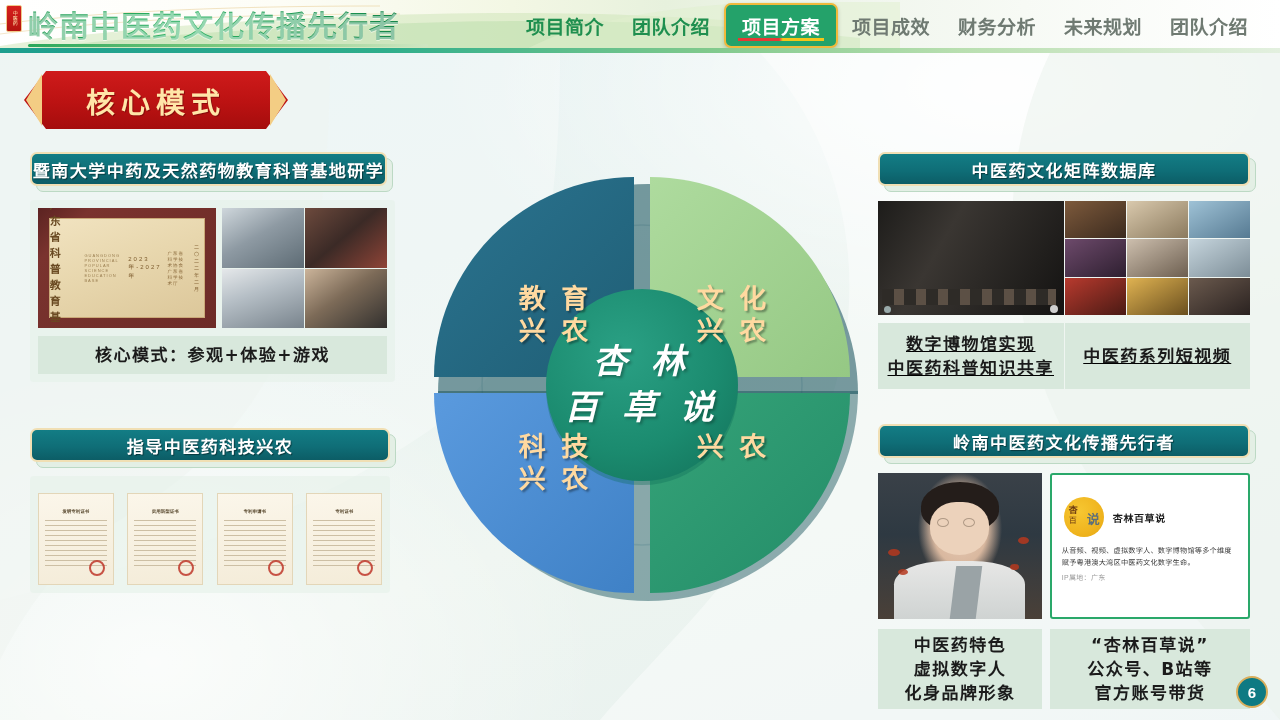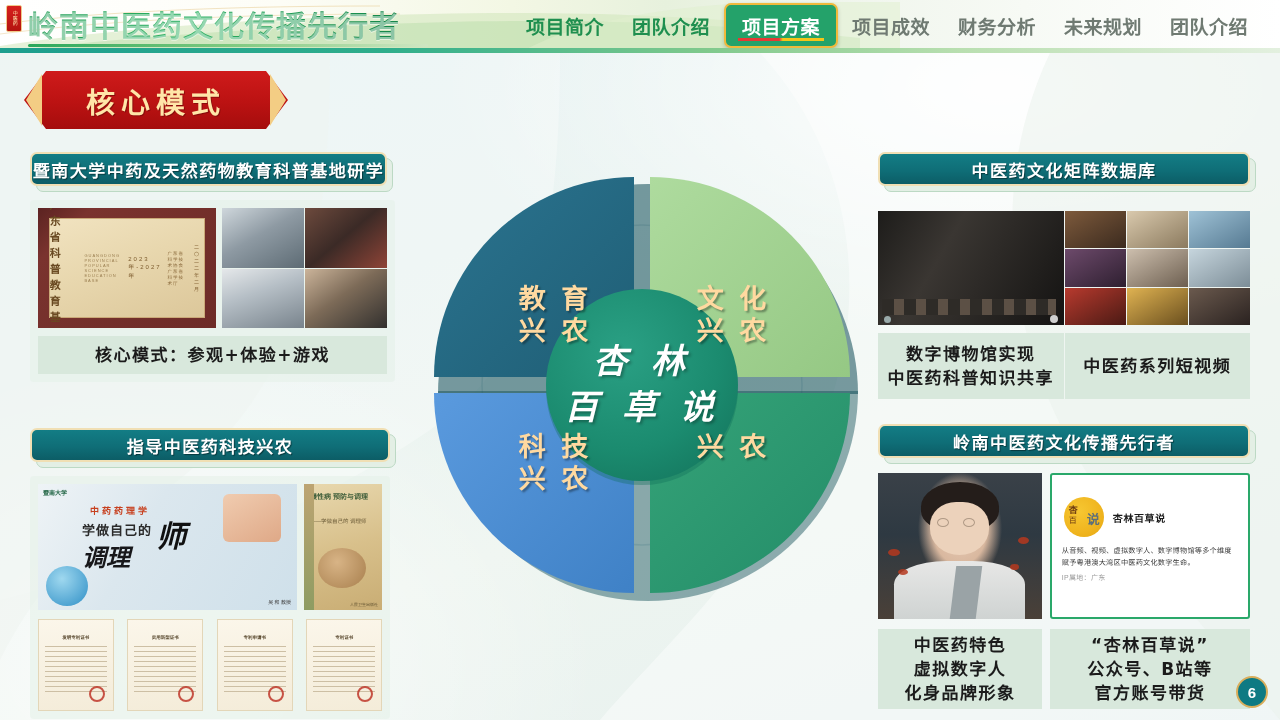--- a/index.html
+++ b/index.html
@@ -285,41 +285,20 @@
 
 <div class="panel" style="left:30px; top:428px; width:360px;">
   <div class="panel-head" style="width:360px;">
     <div class="shadow"></div>
     <div class="plate">
       <span>指导中医药科技兴农</span>
     </div>
   </div>
 
   <div class="panel-body" style="margin-top:14px; padding:8px;">
-    <div style="display:flex; gap:7px; height:126px;">
-
-      <div class="photo" style="flex:1; background:linear-gradient(120deg,#eef3f6 0%,#dbe7ee 40%,#cfe0ea 100%); position:relative;">
-        <div style="position:absolute;left:5px;top:4px;font-size:6px;color:#2a6b4c;font-weight:bold;">暨南大学</div>
-        <div style="position:absolute;left:52px;top:20px;font-size:9px;color:#c7401f;font-weight:bold;letter-spacing:3px;">中药药理学</div>
-        <div style="position:absolute;left:44px;top:36px;font-size:13px;color:#2b2b2b;font-weight:bold;letter-spacing:1px;">学做自己的</div>
-        <div style="position:absolute;left:44px;top:54px;font-size:24px;color:#17171a;font-weight:bold;font-style:italic;font-family:'DejaVu Serif',serif;">调理</div>
-        <div style="position:absolute;left:118px;top:28px;font-size:30px;color:#111;font-weight:bold;font-style:italic;font-family:'DejaVu Serif',serif;">师</div>
-        <div style="position:absolute;right:6px;bottom:5px;font-size:5px;color:#444;">吴 和 教授</div>
-        <div style="position:absolute;left:8px;bottom:4px;width:42px;height:40px;border-radius:50%;background:radial-gradient(circle at 38% 32%,#9fd8ef,#2f8fc6);"></div>
-        <div style="position:absolute;right:16px;top:10px;width:58px;height:48px;background:linear-gradient(150deg,#f3c9a9,#e0a27c);border-radius:6px;opacity:.9;"></div>
-      </div>
-
-      <div class="photo" style="width:78px; background:linear-gradient(165deg,#e8d8ae 0%,#d8c08b 50%,#c9ad74 100%); position:relative;">
-        <div style="position:absolute;left:6px;top:8px;right:6px;font-size:7px;color:#3f5e3a;font-weight:bold;line-height:1.4;">慢性病 预防与调理</div>
-        <div style="position:absolute;left:6px;top:34px;right:6px;font-size:5.5px;color:#6a5a36;line-height:1.4;">——学做自己的 调理师</div>
-        <div style="position:absolute;left:14px;bottom:22px;width:48px;height:40px;border-radius:50%;background:radial-gradient(circle at 40% 35%,#d8b486,#a87f4d);"></div>
-        <div style="position:absolute;left:0;bottom:0;width:10px;height:100%;background:linear-gradient(180deg,#bda472,#8e9c62);"></div>
-        <div style="position:absolute;right:4px;bottom:3px;font-size:4px;color:#6a5a36;">人民卫生出版社</div>
-      </div>
-    </div>
 
     <div style="display:flex; gap:10px; margin-top:9px; justify-content:space-between;">
       <div class="photo" style="width:22%; height:92px; background:linear-gradient(175deg,#fbf6ea 0%,#f4ecd9 100%); border:1px solid #e3d6b8; position:relative;">
         <div style="position:absolute;left:6px;right:6px;top:14px;font-size:4.5px;color:#5a4a30;text-align:center;font-weight:bold;">发明专利证书</div>
         <div style="position:absolute;left:6px;right:6px;top:26px;height:46px;background:repeating-linear-gradient(180deg,#cdbfa4 0 1px,transparent 1px 5px);"></div>
         <div style="position:absolute;right:8px;bottom:8px;width:16px;height:16px;border:2px solid #bb2a1e;border-radius:50%;opacity:.8;"></div>
       </div>
       <div class="photo" style="width:22%; height:92px; background:linear-gradient(175deg,#fbf6ea 0%,#f4ecd9 100%); border:1px solid #e3d6b8; position:relative;">
         <div style="position:absolute;left:6px;right:6px;top:14px;font-size:4.5px;color:#5a4a30;text-align:center;font-weight:bold;">实用新型证书</div>
         <div style="position:absolute;left:6px;right:6px;top:26px;height:46px;background:repeating-linear-gradient(180deg,#cdbfa4 0 1px,transparent 1px 5px);"></div>
@@ -404,21 +383,21 @@
 </div>
 
 <div class="panel" style="left:878px; top:152px; width:372px;">
   <div class="panel-head" style="width:372px;">
     <div class="shadow"></div>
     <div class="plate">
       <span>中医药文化矩阵数据库</span>
     </div>
   </div>
 
-  <div style="display:flex; gap:1px; margin-top:25px;">
+  <div style="display:flex; gap:1px; margin-top:15px;text-decoration:underline;">
     <div style="width:50%;">
       <div class="photo" style="height:114px; background:linear-gradient(120deg,#1d1c1a 0%,#3a3632 35%,#141312 100%); position:relative;">
         <div style="position:absolute;left:4px;top:10px;width:62%;height:72%;background:repeating-linear-gradient(90deg,#d8cdb4 0 14px,#8f8col 14px 15px),repeating-linear-gradient(180deg,#ded3bb 0 18px,#a29880 18px 19px);opacity:.92;"></div>
         <div style="position:absolute;left:4px;bottom:10px;width:94%;height:16px;background:repeating-linear-gradient(90deg,#2e2b27 0 12px,#5c5045 12px 22px);"></div>
         <div style="position:absolute;left:6px;bottom:2px;width:7px;height:7px;border-radius:50%;background:#9aa;"></div>
         <div style="position:absolute;right:6px;bottom:2px;width:8px;height:8px;border-radius:50%;background:#cfcfcf;"></div>
       </div>
       <div class="caption" style="margin-top:8px; height:66px; display:flex; align-items:center; justify-content:center; white-space:pre-line;">数字博物馆实现
 中医药科普知识共享</div>
     </div>

